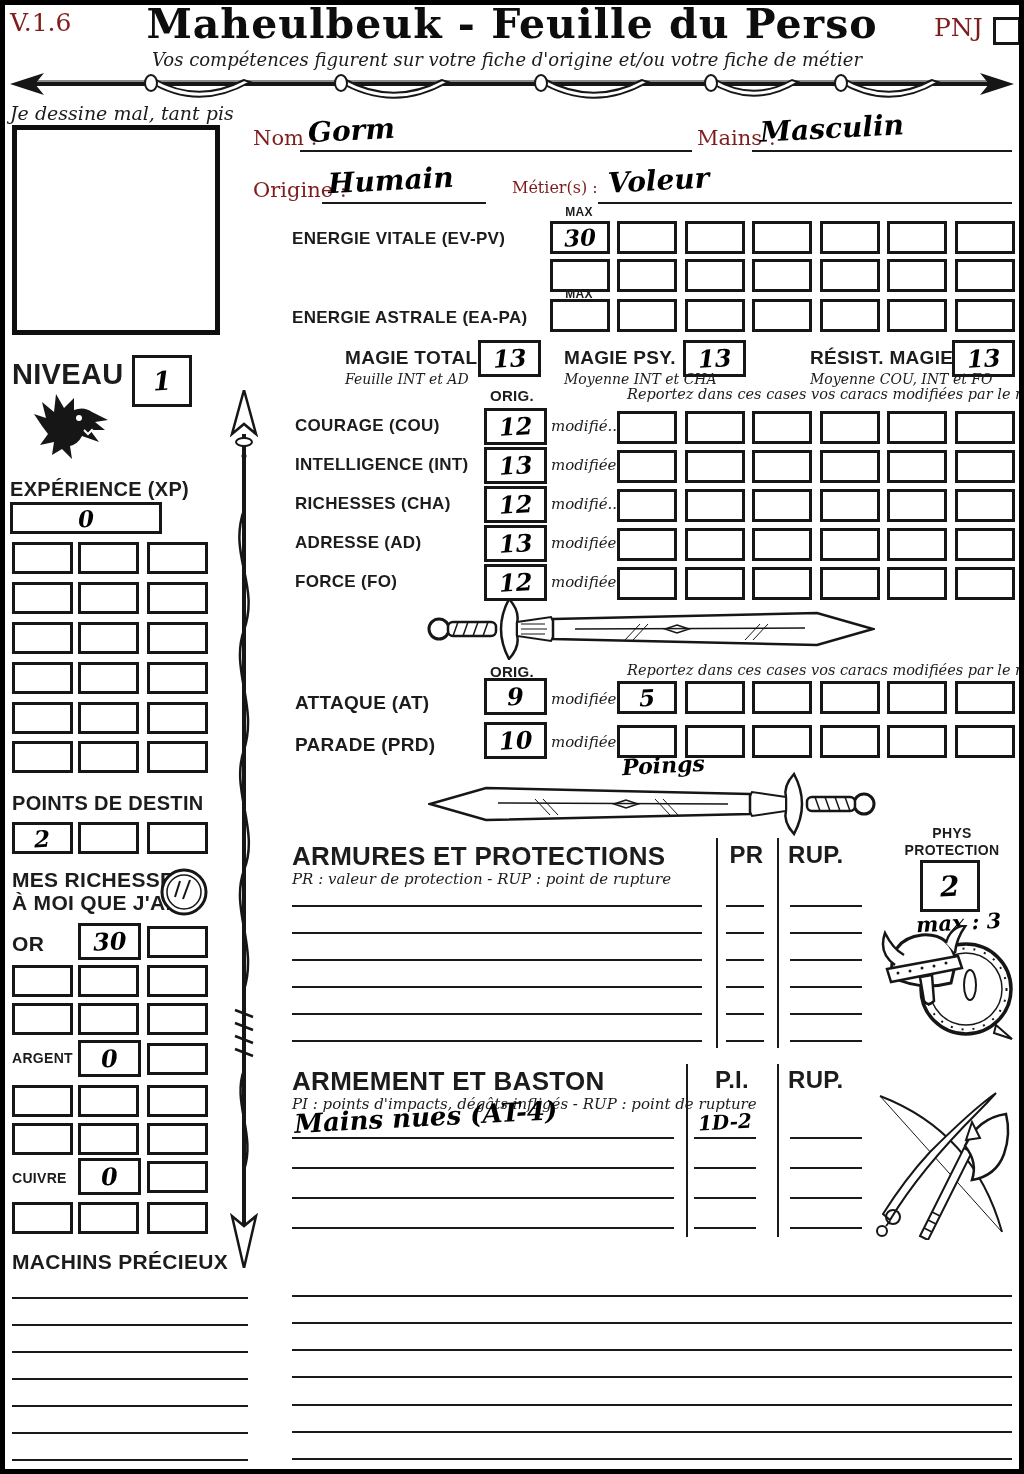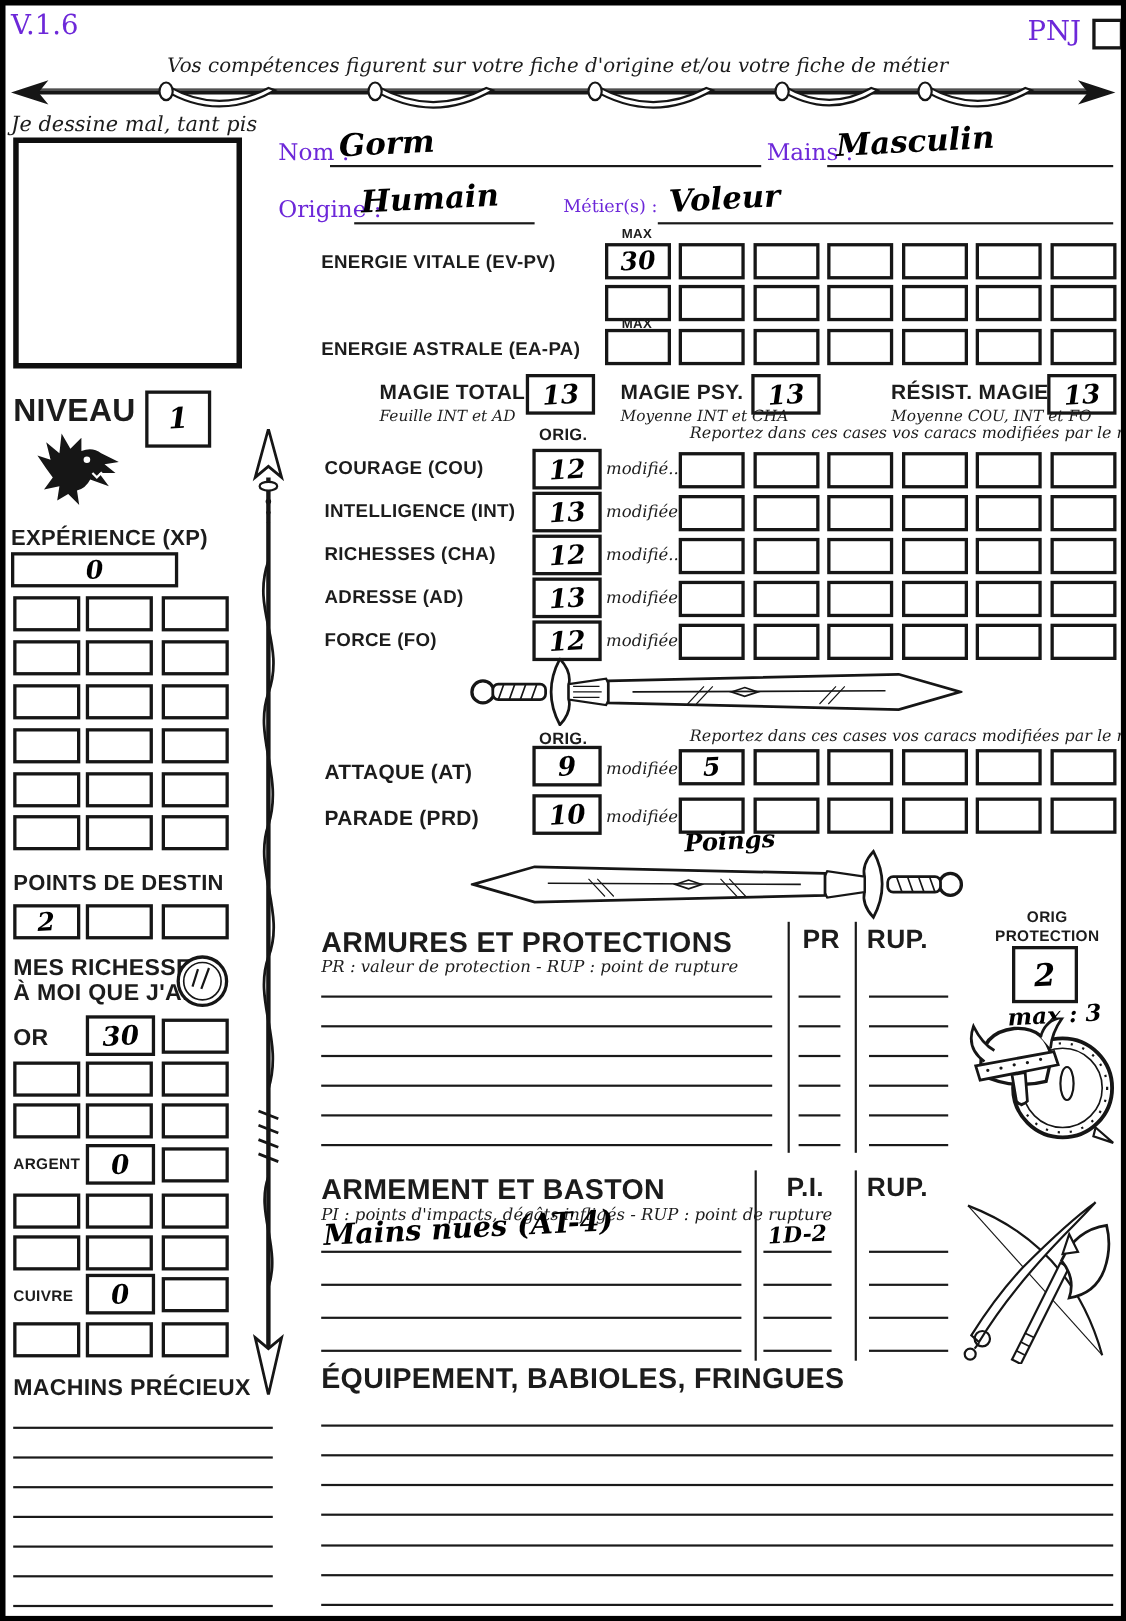--- a/index.html
+++ b/index.html
@@ -6,21 +6,21 @@
   .sheet{position:relative;width:1024px;height:1474px;background:#fff;overflow:hidden;
          font-family:"Liberation Sans",sans-serif;color:#141414;}
   .page-border{position:absolute;inset:0;border:5px solid #000;pointer-events:none;z-index:50;}
   .abs{position:absolute;}
   
   .disp{position:absolute;font-family:"Liberation Sans",sans-serif;font-weight:900;
         letter-spacing:.3px;color:#1c1c1c;white-space:nowrap;}
   
   .script{position:absolute;font-family:"DejaVu Serif",serif;font-style:italic;color:#1c1c1c;white-space:nowrap;}
   
-  .serif{position:absolute;font-family:"DejaVu Serif",serif;color:#6d28d9;white-space:nowrap;}
+  .serif{position:absolute;font-family:"DejaVu Serif",serif;color:#7f1d1d;white-space:nowrap;}
   
   .hand{font-family:"DejaVu Serif",serif;font-style:italic;font-weight:bold;color:#000;white-space:nowrap;}
   .hand.abs{position:absolute;}
   .tilt{transform:rotate(-3deg);}
   
   .bx{position:absolute;width:54px;height:27px;border:3px solid #161616;background:#fff;
       display:flex;align-items:center;justify-content:center;box-sizing:content-box;}
   .bx.big{width:57px;height:31px;}
   .bx.tall{width:54px;height:46px;}
   .bx.wide{width:146px;height:26px;}
@@ -33,20 +33,21 @@
          color:#0d0d0d;white-space:nowrap;}
   svg{display:block;}
 </style>
 </head>
 <body>
 
 <div class="sheet">
   <div class="page-border"></div>
 
   <div class="serif" style="left:10px;top:8px;font-size:25px;">V.1.6</div>
+  <div class="title" style="left:142px;top:0px;width:740px;text-align:center;font-size:41px;">Maheulbeuk - Feuille du Perso</div>
   <div class="serif" style="left:934px;top:13px;font-size:25px;">PNJ</div>
   <div class="bx cb" style="left:993px;top:17px;border-width:3px;"></div>
   <div class="script" style="left:152px;top:49px;width:720px;font-size:18px;">Vos compétences figurent sur votre fiche d'origine et/ou votre fiche de métier</div>
 
   <div class="abs" style="left:8px;top:68px;">
     <svg width="1008" height="38" viewBox="0 0 1008 38">
       <line x1="26" y1="16" x2="982" y2="16" stroke="#161616" stroke-width="4"></line>
       <line x1="26" y1="13" x2="982" y2="13" stroke="#161616" stroke-width="1"></line>
       <path d="M2,16 L36,5 L27,16 L36,27 Z" fill="#161616"></path>
       <path d="M1006,16 L972,5 L981,16 L972,27 Z" fill="#161616"></path>
@@ -247,21 +248,21 @@
     </svg>
   </div>
 
   <div class="disp" style="left:292px;top:841px;font-size:26px;">ARMURES ET PROTECTIONS</div>
   <div class="script" style="left:292px;top:870px;font-size:15px;">PR : valeur de protection - RUP : point de rupture</div>
   <div class="disp" style="left:716px;top:841px;width:61px;text-align:center;font-size:24px;">PR</div>
   <div class="disp" style="left:788px;top:841px;font-size:24px;">RUP.</div>
   <div class="vln" style="left:716px;top:838px;height:210px;"></div>
   <div class="vln" style="left:777px;top:838px;height:210px;"></div>
   <div class="disp" style="left:890px;top:825px;width:124px;text-align:center;font-size:14px;line-height:17px;">
-    <span>ORIG</span><br>
+    <span>PHYS</span><br>
     <span>PROTECTION</span>
   </div>
   <div class="bx tall" style="left:920px;top:860px;border-width:3px;">
       <span class="hand tilt" style="font-size:28px;">2</span>
     </div>
   <div class="hand abs tilt" style="left:916px;top:910px;font-size:21px;">max : 3</div>
 
   <div class="ln" style="left:292px;top:905px;width:410px;"></div>
   <div class="ln" style="left:726px;top:905px;width:38px;"></div>
   <div class="ln" style="left:790px;top:905px;width:72px;"></div>
@@ -327,21 +328,20 @@
       <circle cx="31" cy="127" r="7" fill="none" stroke="#161616" stroke-width="2"></circle>
       <circle cx="20" cy="141" r="5" fill="#fff" stroke="#161616" stroke-width="2"></circle>
       <line x1="24" y1="136" x2="28" y2="131" stroke="#161616" stroke-width="2"></line>
       <path d="M58,146 L102,58 L110,62 L66,150 Z" fill="#fff" stroke="#161616" stroke-width="2"></path>
       <path d="M62,138 l8,4 M66,130 l8,4 M70,122 l8,4" stroke="#161616" stroke-width="1.5"></path>
       <path d="M103,56 Q116,28 144,24 Q149,44 142,64 Q134,86 110,90 Q116,72 103,56 Z" fill="#fff" stroke="#161616" stroke-width="2.5"></path>
       <path d="M104,50 L110,32 L118,48 Z" fill="#fff" stroke="#161616" stroke-width="2"></path>
     </svg>
   </div>
 
-  <div class="disp" style="left:292px;top:1238px;font-size:26px;">ÉQUIPEMENT, BABIOLES, FRINGUES</div>
   <div class="ln" style="left:292px;top:1295px;width:720px;"></div>
   <div class="ln" style="left:292px;top:1322px;width:720px;"></div>
   <div class="ln" style="left:292px;top:1349px;width:720px;"></div>
   <div class="ln" style="left:292px;top:1376px;width:720px;"></div>
   <div class="ln" style="left:292px;top:1404px;width:720px;"></div>
   <div class="ln" style="left:292px;top:1431px;width:720px;"></div>
   <div class="ln" style="left:292px;top:1458px;width:720px;"></div>
 
   <div class="disp" style="left:12px;top:358px;font-size:29px;">NIVEAU</div>
   <div class="bx tall" style="left:132px;top:355px;">

